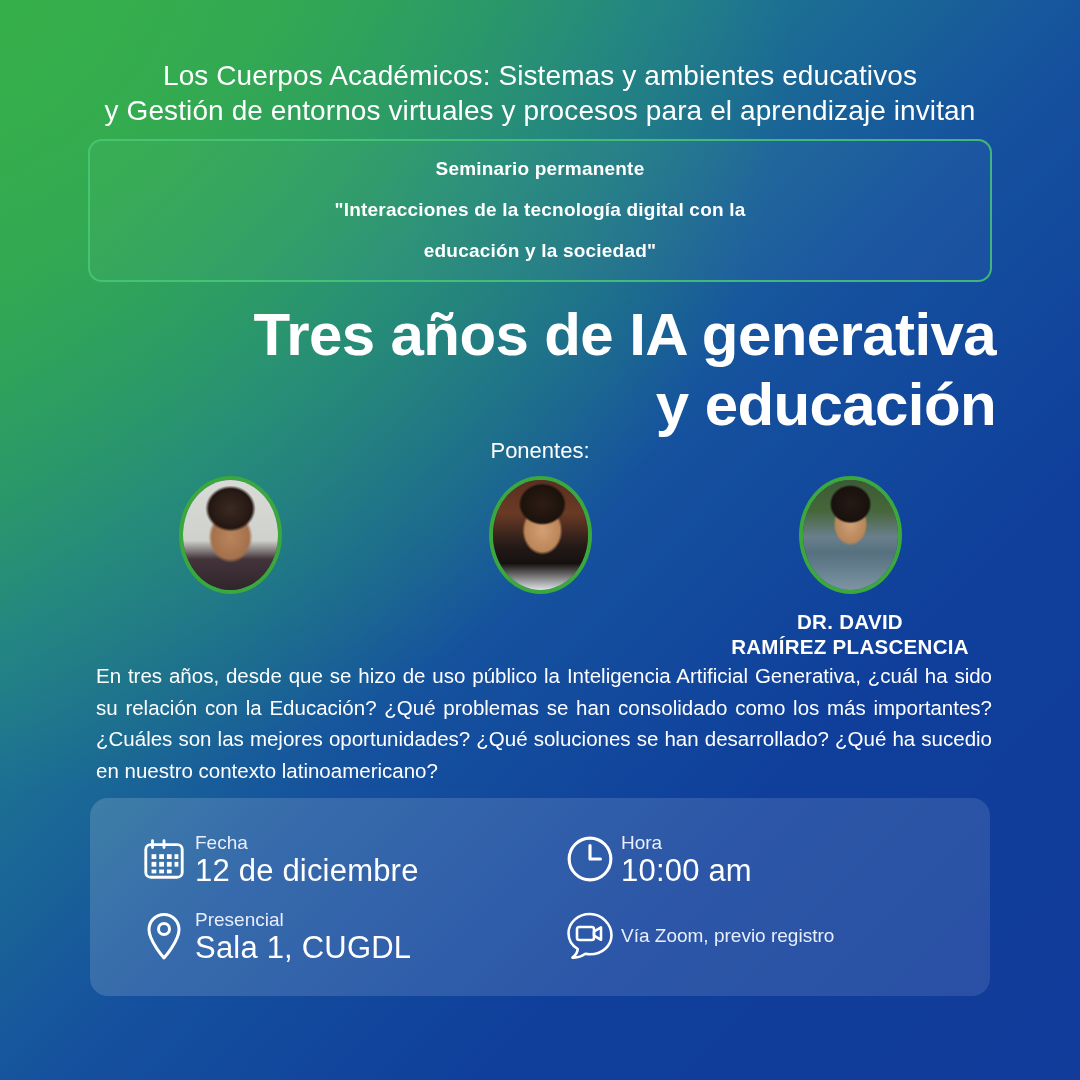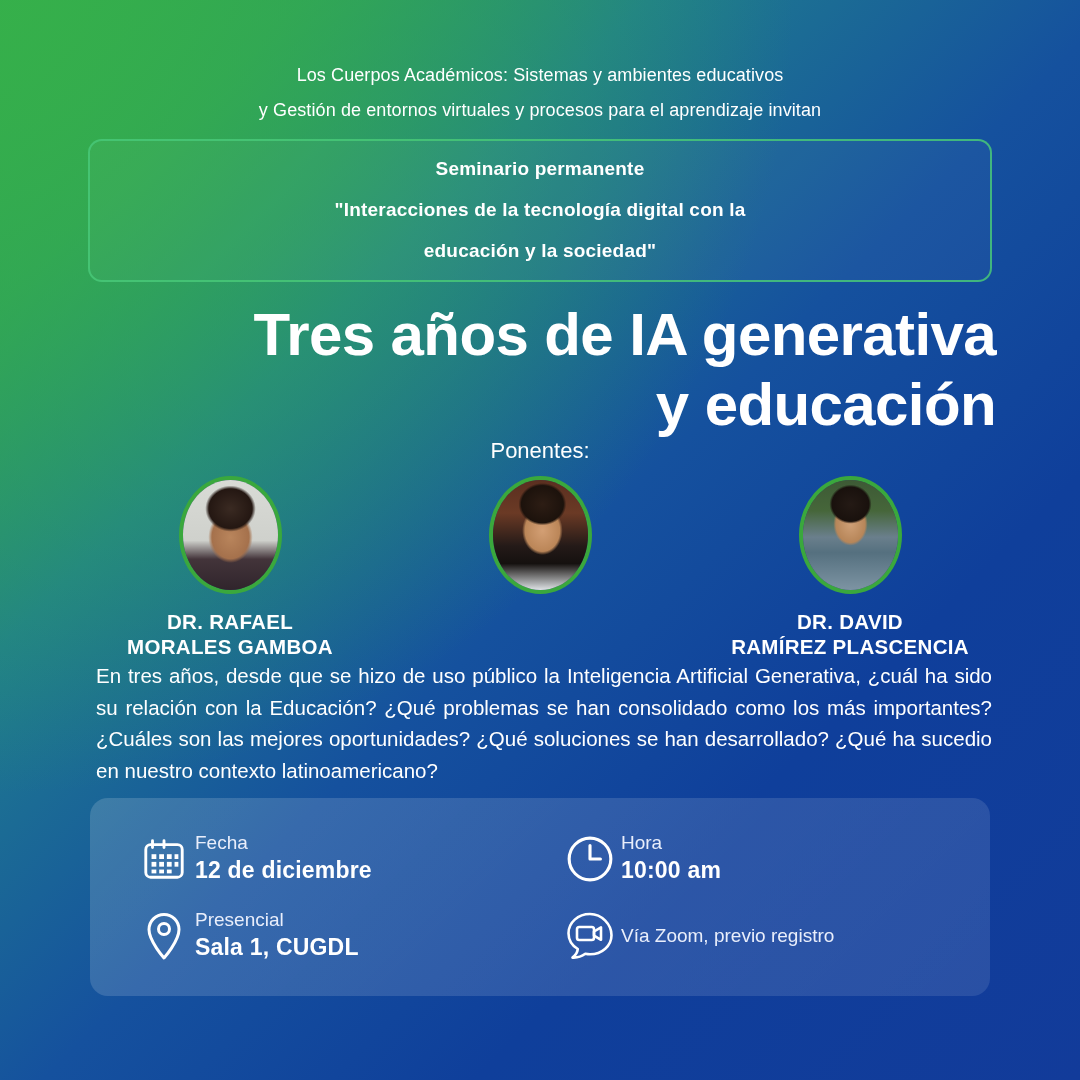--- a/index.html
+++ b/index.html
@@ -15,21 +15,21 @@
     background:
       radial-gradient(circle at 0% 0%, rgba(54,176,74,0.95) 0%, rgba(54,176,74,0.0) 52%),
       linear-gradient(135deg,#2fa84f 0%, #2b9b62 14%, #1f7c8f 30%, #15519e 52%, #0f3f9b 72%, #123b9a 100%);
     overflow:hidden;
     color:#ffffff;
   }
   
   .intro{
     position:absolute;top:58px;left:0;width:1080px;
     text-align:center;
-    font-size:18px;line-height:35px;font-weight:400;
+    font-size:28px;line-height:35px;font-weight:400;
     letter-spacing:.1px;
     color:#ffffff;
   }
   .intro div{white-space:nowrap;}
   
   .seminar-box{
     position:absolute;left:88px;top:139px;
     width:904px;height:143px;
     border:2px solid rgba(72,200,120,0.85);
     border-radius:14px;
@@ -110,21 +110,21 @@
     grid-template-columns:1fr 1fr;
     grid-template-rows:1fr 1fr;
     padding:22px 0 22px 48px;
     box-sizing:border-box;
   }
   .info-item{display:flex;align-items:center;gap:5px;}
   .info-icon{width:52px;height:52px;flex:0 0 52px;display:flex;align-items:center;justify-content:center;}
   .info-icon svg{display:block;}
   .info-text{display:flex;flex-direction:column;justify-content:center;}
   .info-label{font-size:19px;line-height:23px;font-weight:400;color:#e9eefb;}
-  .info-value{font-size:23px;line-height:33px;font-weight:bold;letter-spacing:.2px;color:#ffffff;}
+  .info-value{font-size:31px;line-height:33px;font-weight:normal;letter-spacing:.2px;color:#ffffff;}
   
   .footer{
     position:absolute;left:0;top:1000px;width:1080px;height:80px;
   }
 </style>
 </head>
 <body>
 
 <div id="poster">
 
@@ -146,24 +146,20 @@
     <div>y educación</div>
   </div>
 
   <div class="ponentes-label">Ponentes:</div>
 
   <div class="speakers">
 
     <div class="speaker">
       <div class="avatar">
         <div class="ph ph1"></div>
-      </div>
-      <div class="speaker-name">
-        <div>DR. RAFAEL</div>
-        <div>MORALES GAMBOA</div>
       </div>
     </div>
 
     <div class="speaker">
       <div class="avatar">
         <div class="ph ph2"></div>
       </div>
     </div>
 
     <div class="speaker">

